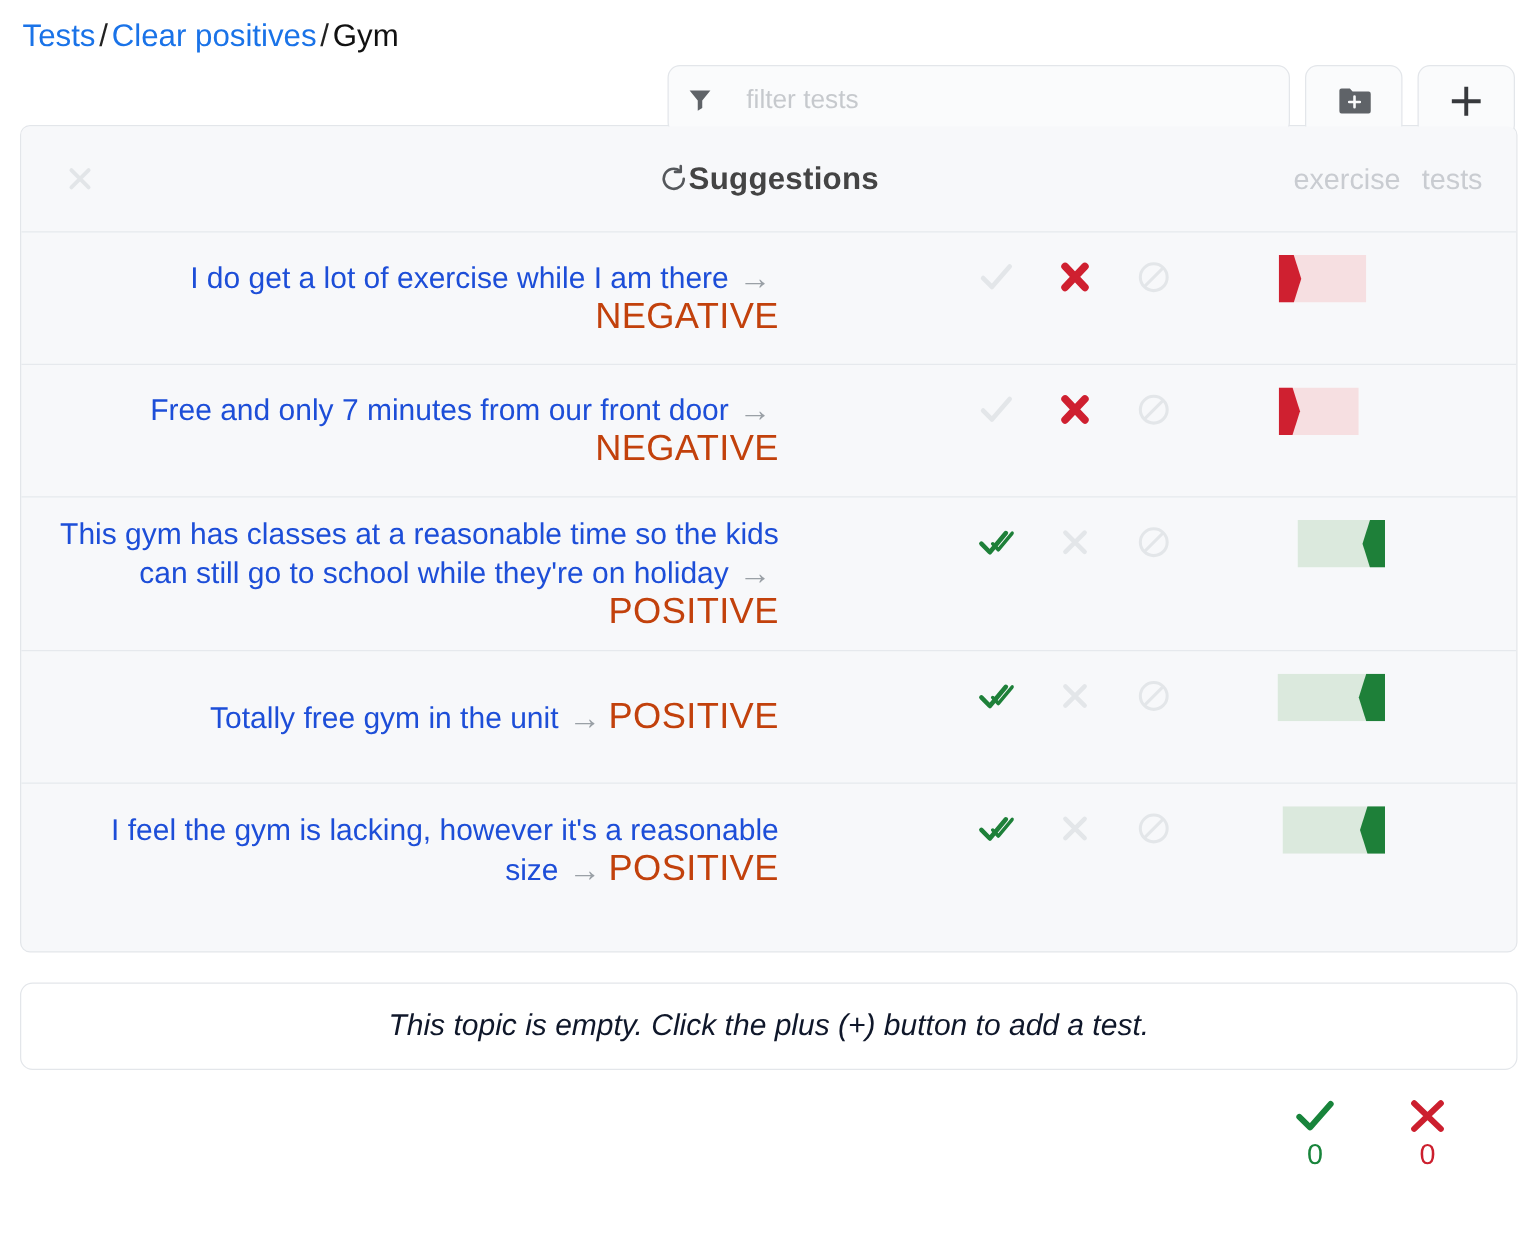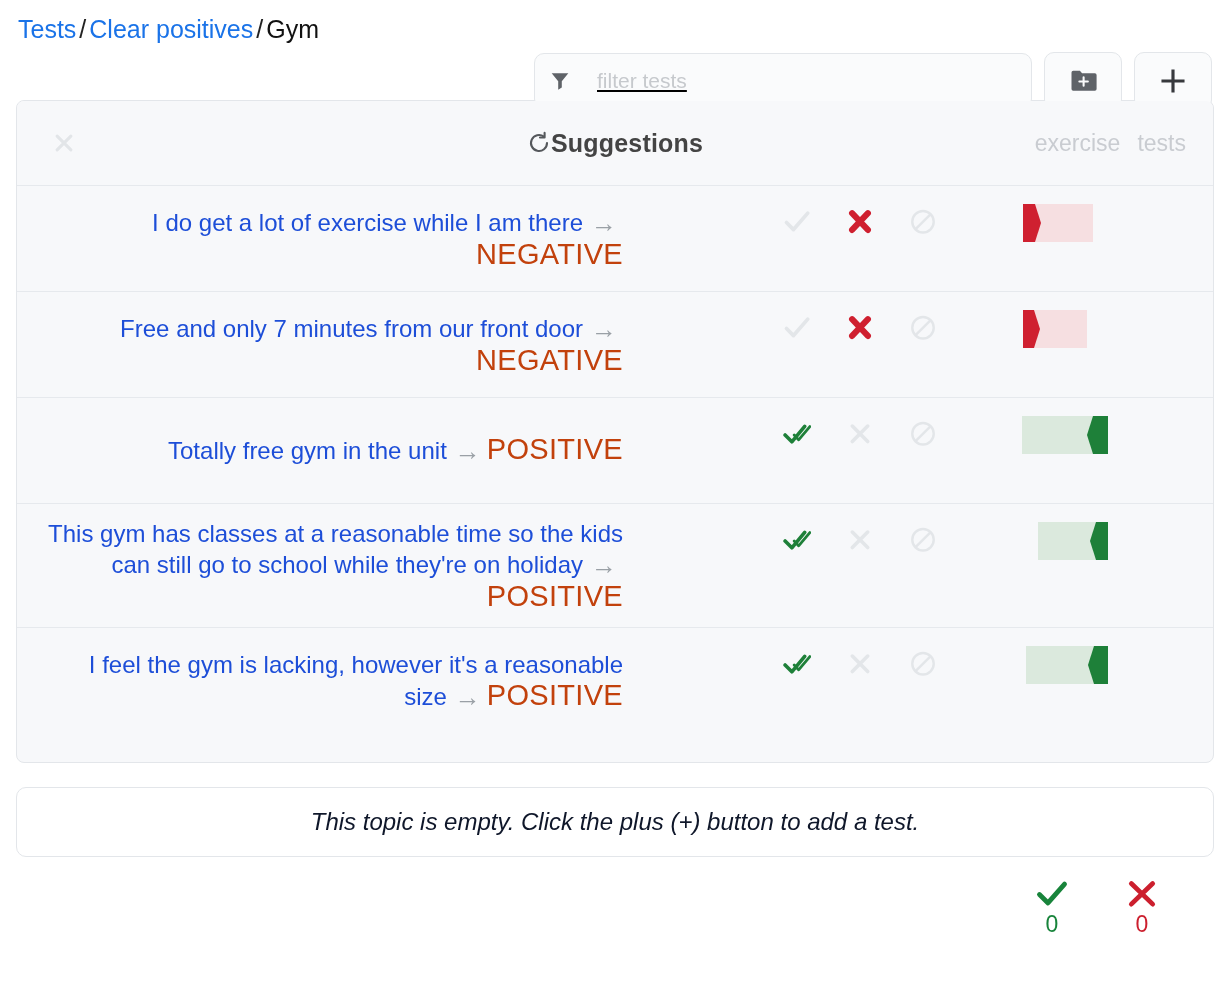--- a/index.html
+++ b/index.html
@@ -47,24 +47,23 @@
   .topic-desc {
     font-size: 18px;
     color: #d8dadd;
     line-height: 24px;
     margin-top: 3px;
   }
 
   .header-controls {
     margin-left: auto;
     display: flex;
-    align-items: center;
+    align-items: flex-start;
     gap: 12px;
     padding-top: 8px;
-    text-decoration: underline;
   }
   .filter-box {
     width: 498px;
     height: 56px;
     border: 1px solid #e3e6ea;
     border-radius: 10px;
     background: #fafbfc;
     display: flex;
     align-items: center;
     padding: 0 16px;
@@ -348,60 +347,60 @@
           </svg>
         </div>
         <div class="bar-cell neg">
           <svg class="bar" width="64" height="38" viewBox="0 0 64 38">
             <rect x="0" y="0" width="64" height="38" fill="#f6dfe1"></rect>
             <path d="M0 0 H11 L17 19 L11 38 H0 Z" fill="#cf2030"></path>
           </svg>
         </div>
       </div>
       <div class="row">
+        <div class="row-text"><span class="sentence">This gym has classes at a reasonable time so the kids can still go to school while they're on holiday</span><span class="arrow">→</span><span class="verdict">POSITIVE</span></div>
+        <div class="row-actions">
+          <svg class="act" viewBox="0 0 24 24">
+            <path d="M1.8 12.8l5.8 5.9L18.6 5.5" fill="none" stroke="#1e8039" stroke-width="3.1" stroke-linecap="round" stroke-linejoin="round"></path>
+            <path d="M9.6 12.9L13.4 17 23 5.6" fill="none" stroke="#1e8039" stroke-width="2.4" stroke-linecap="round" stroke-linejoin="round"></path>
+          </svg>
+          <svg class="act" viewBox="0 0 24 24">
+            <path d="M5.4 5.2l13.2 13.2M18.6 5.2L5.4 18.4" fill="none" stroke="#e3e6e9" stroke-width="3.1" stroke-linecap="round"></path>
+          </svg>
+          <svg class="act" viewBox="0 0 24 24">
+            <circle cx="12" cy="11.8" r="9.2" fill="none" stroke="#e3e6e9" stroke-width="2.1"></circle>
+            <path d="M5.4 18.4L18.6 5.2" fill="none" stroke="#e3e6e9" stroke-width="2.1"></path>
+          </svg>
+        </div>
+        <div class="bar-cell pos">
+          <svg class="bar" width="70" height="38" viewBox="0 0 70 38">
+            <rect x="0" y="0" width="70" height="38" fill="#dbe9dd"></rect>
+            <path d="M70 0 H58 L52 19 L58 38 H70 Z" fill="#1e8039"></path>
+          </svg>
+        </div>
+      </div>
+      <div class="row">
         <div class="row-text"><span class="sentence">Totally free gym in the unit</span><span class="arrow">→</span><span class="verdict">POSITIVE</span></div>
         <div class="row-actions">
           <svg class="act" viewBox="0 0 24 24">
             <path d="M1.8 12.8l5.8 5.9L18.6 5.5" fill="none" stroke="#1e8039" stroke-width="3.1" stroke-linecap="round" stroke-linejoin="round"></path>
             <path d="M9.6 12.9L13.4 17 23 5.6" fill="none" stroke="#1e8039" stroke-width="2.4" stroke-linecap="round" stroke-linejoin="round"></path>
           </svg>
           <svg class="act" viewBox="0 0 24 24">
             <path d="M5.4 5.2l13.2 13.2M18.6 5.2L5.4 18.4" fill="none" stroke="#e3e6e9" stroke-width="3.1" stroke-linecap="round"></path>
           </svg>
           <svg class="act" viewBox="0 0 24 24">
             <circle cx="12" cy="11.8" r="9.2" fill="none" stroke="#e3e6e9" stroke-width="2.1"></circle>
             <path d="M5.4 18.4L18.6 5.2" fill="none" stroke="#e3e6e9" stroke-width="2.1"></path>
           </svg>
         </div>
         <div class="bar-cell pos">
           <svg class="bar" width="86" height="38" viewBox="0 0 86 38">
             <rect x="0" y="0" width="86" height="38" fill="#dbe9dd"></rect>
             <path d="M86 0 H71 L65 19 L71 38 H86 Z" fill="#1e8039"></path>
-          </svg>
-        </div>
-      </div>
-      <div class="row">
-        <div class="row-text"><span class="sentence">This gym has classes at a reasonable time so the kids can still go to school while they're on holiday</span><span class="arrow">→</span><span class="verdict">POSITIVE</span></div>
-        <div class="row-actions">
-          <svg class="act" viewBox="0 0 24 24">
-            <path d="M1.8 12.8l5.8 5.9L18.6 5.5" fill="none" stroke="#1e8039" stroke-width="3.1" stroke-linecap="round" stroke-linejoin="round"></path>
-            <path d="M9.6 12.9L13.4 17 23 5.6" fill="none" stroke="#1e8039" stroke-width="2.4" stroke-linecap="round" stroke-linejoin="round"></path>
-          </svg>
-          <svg class="act" viewBox="0 0 24 24">
-            <path d="M5.4 5.2l13.2 13.2M18.6 5.2L5.4 18.4" fill="none" stroke="#e3e6e9" stroke-width="3.1" stroke-linecap="round"></path>
-          </svg>
-          <svg class="act" viewBox="0 0 24 24">
-            <circle cx="12" cy="11.8" r="9.2" fill="none" stroke="#e3e6e9" stroke-width="2.1"></circle>
-            <path d="M5.4 18.4L18.6 5.2" fill="none" stroke="#e3e6e9" stroke-width="2.1"></path>
-          </svg>
-        </div>
-        <div class="bar-cell pos">
-          <svg class="bar" width="70" height="38" viewBox="0 0 70 38">
-            <rect x="0" y="0" width="70" height="38" fill="#dbe9dd"></rect>
-            <path d="M70 0 H58 L52 19 L58 38 H70 Z" fill="#1e8039"></path>
           </svg>
         </div>
       </div>
       <div class="row">
         <div class="row-text"><span class="sentence">I feel the gym is lacking, however it's a reasonable size</span><span class="arrow">→</span><span class="verdict">POSITIVE</span></div>
         <div class="row-actions">
           <svg class="act" viewBox="0 0 24 24">
             <path d="M1.8 12.8l5.8 5.9L18.6 5.5" fill="none" stroke="#1e8039" stroke-width="3.1" stroke-linecap="round" stroke-linejoin="round"></path>
             <path d="M9.6 12.9L13.4 17 23 5.6" fill="none" stroke="#1e8039" stroke-width="2.4" stroke-linecap="round" stroke-linejoin="round"></path>
           </svg>

